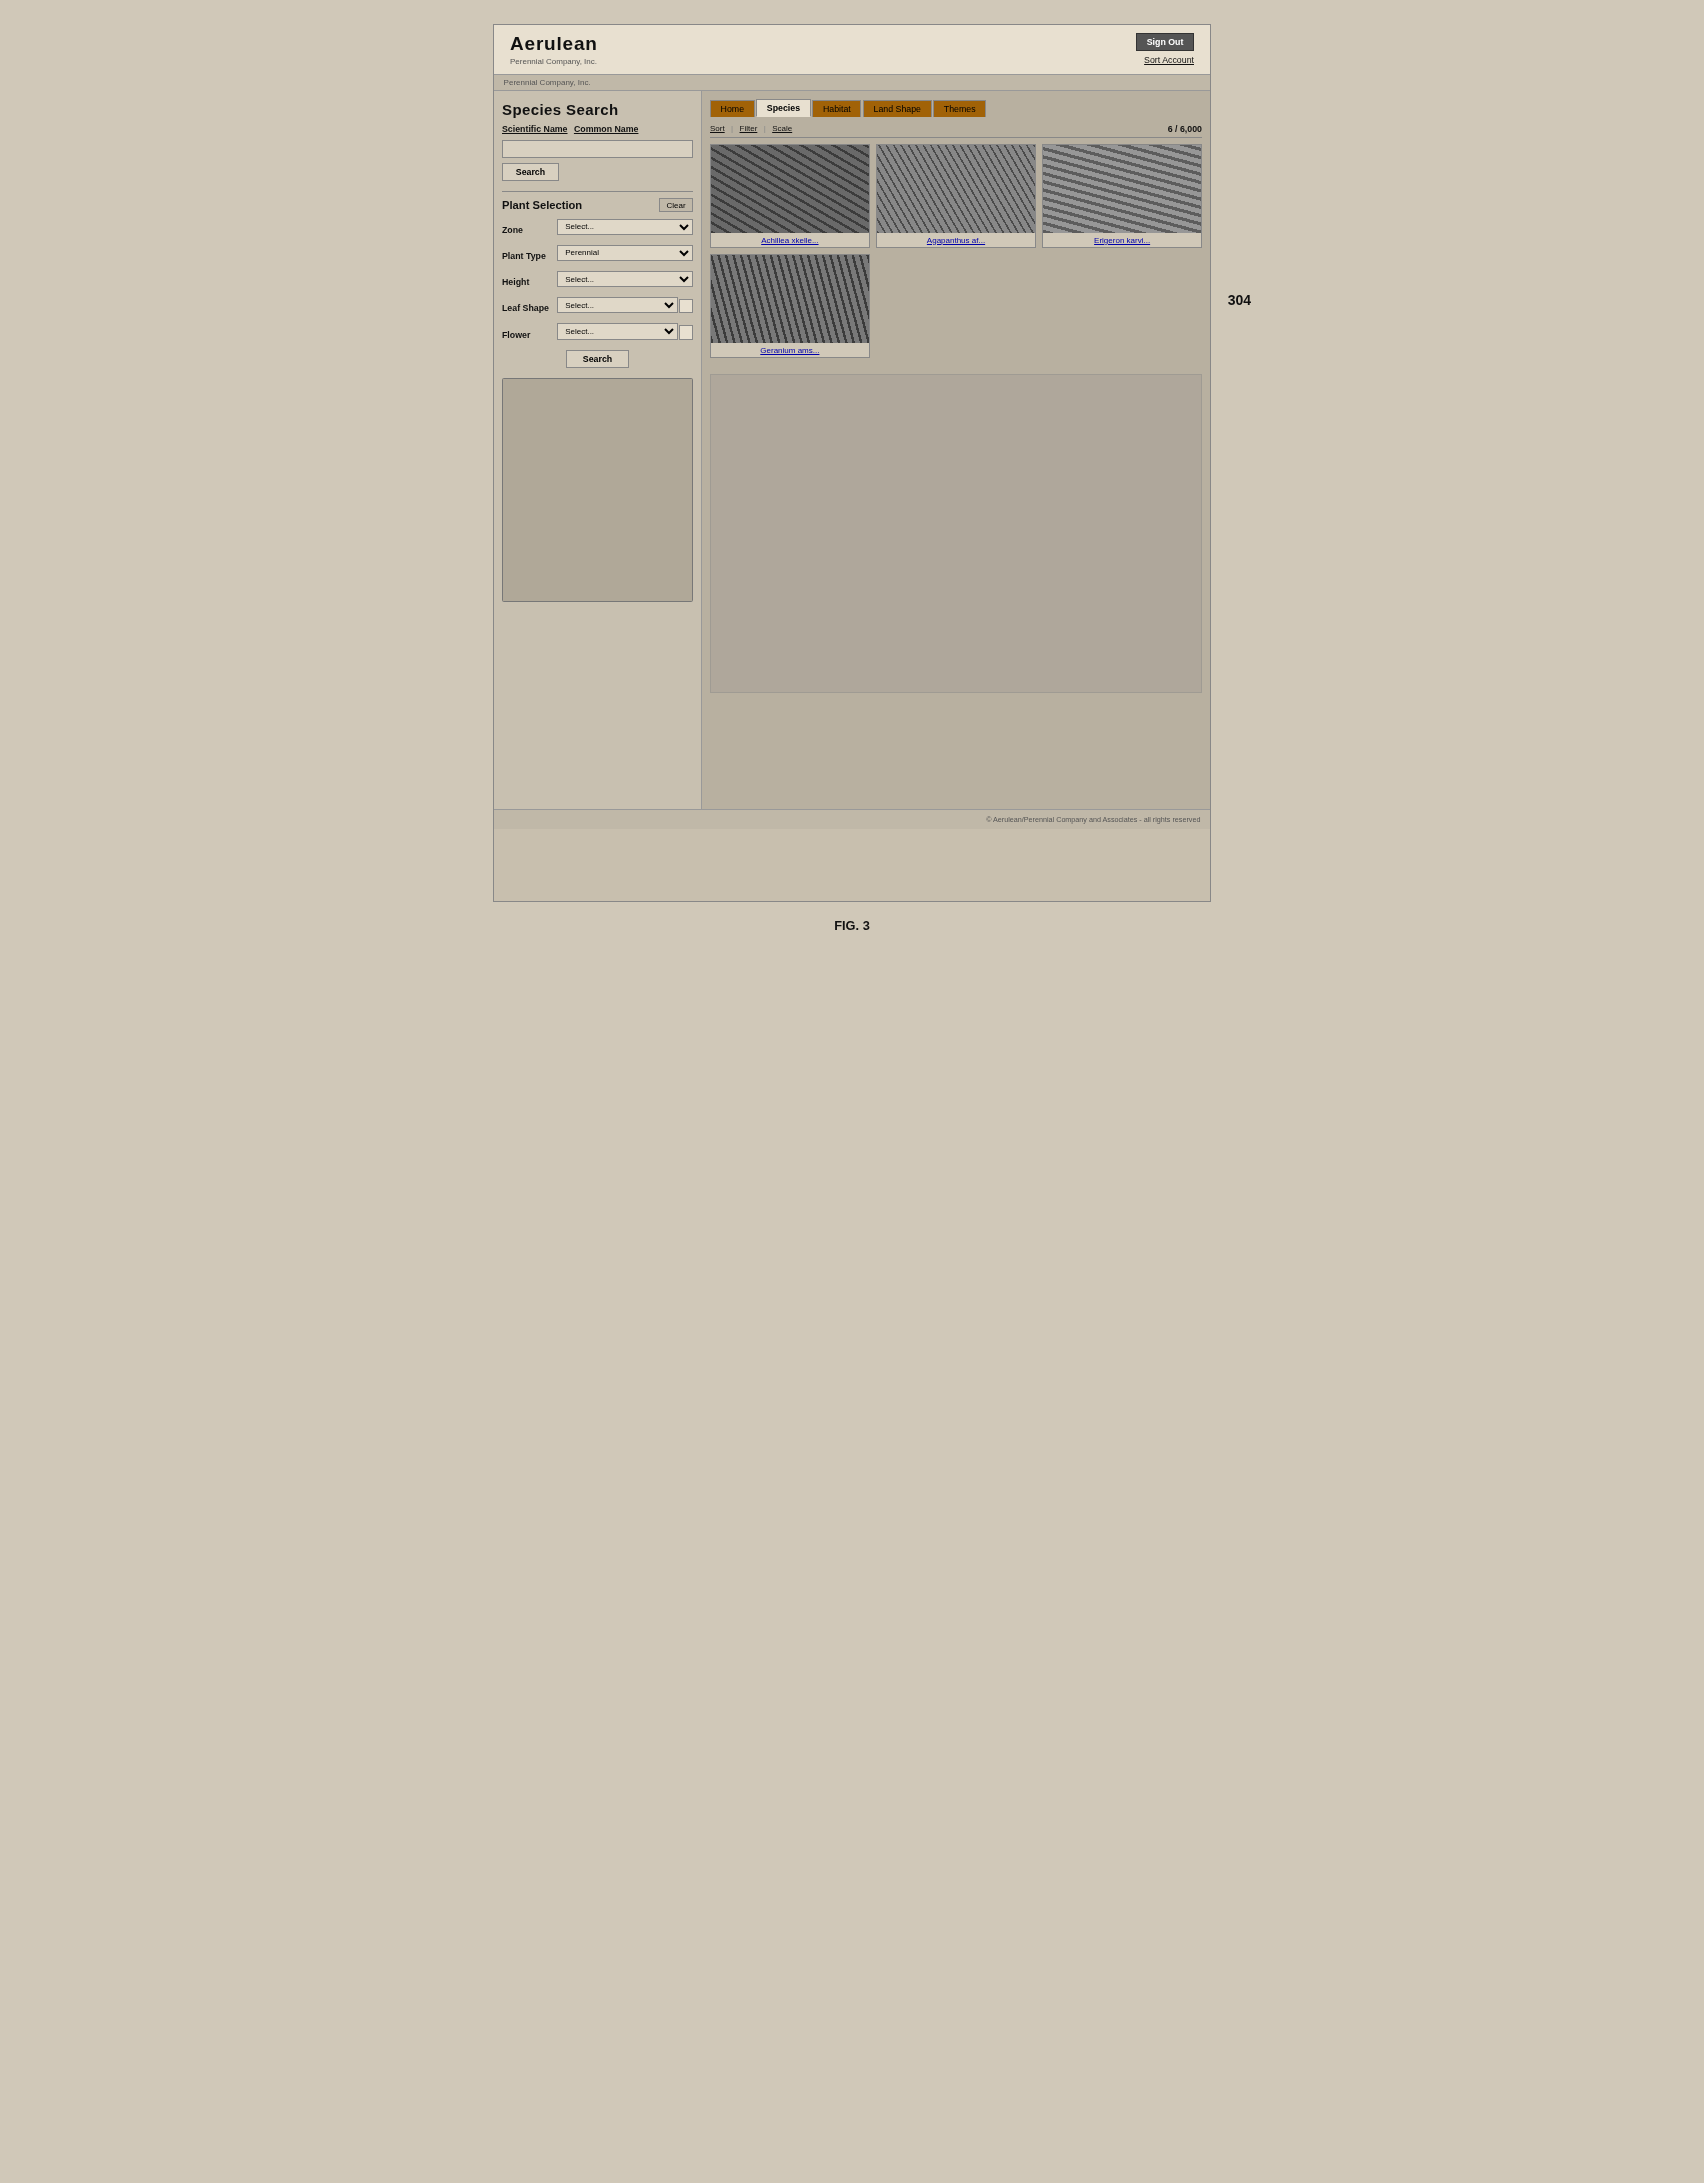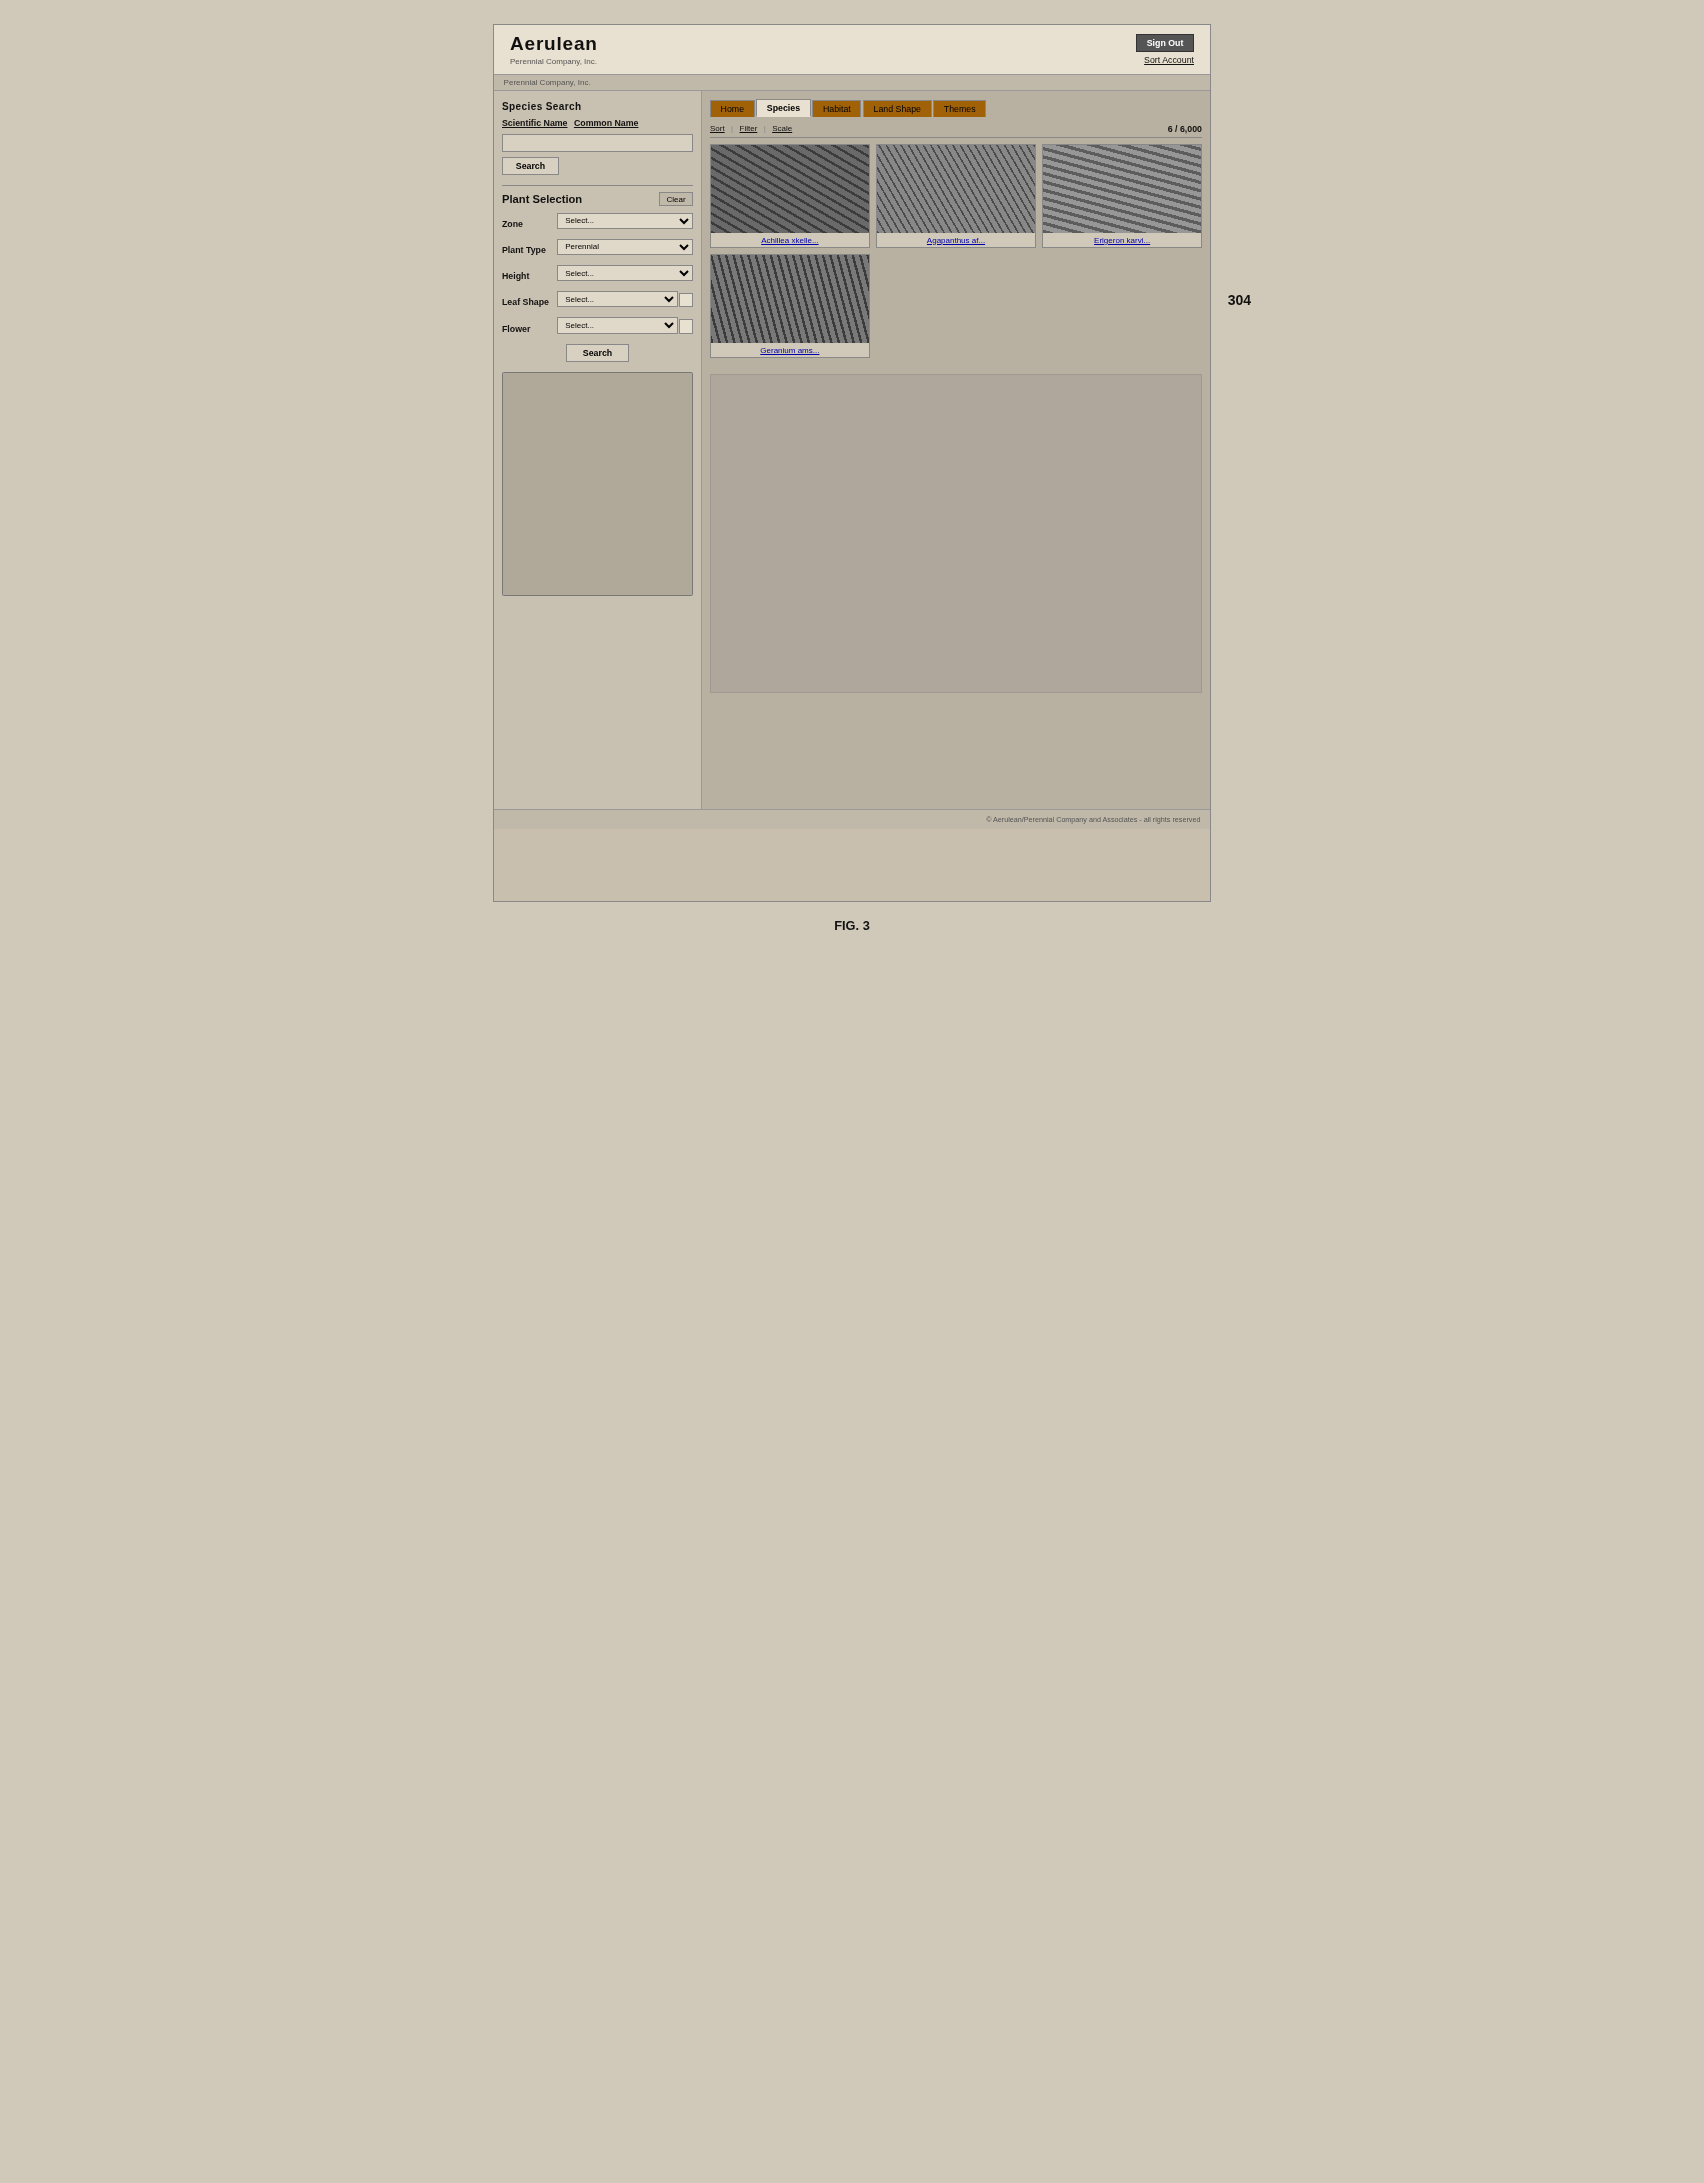--- a/index.html
+++ b/index.html
@@ -22,21 +22,21 @@
       padding: 0;
     }
 
     
     .header {
       background: #e8e0d0;
       border-bottom: 0.8px solid #999;
       padding: 8px 16px;
       display: flex;
       justify-content: space-between;
-      align-items: center;
+      align-items: flex-start;
     }
     .logo-area {
       display: flex;
       flex-direction: column;
     }
     .logo-title {
       font-size: 19px;
       font-weight: bold;
       color: #111;
       letter-spacing: 0.8px;
@@ -77,21 +77,21 @@
 
     
     .sidebar {
       width: 208px;
       min-width: 208px;
       background: #c8c0b0;
       border-right: 0.8px solid #999;
       padding: 9.6px 8px;
     }
     .sidebar-title {
-      font-size: 10px;
+      font-size: 15px;
       font-weight: bold;
       color: #111;
       margin-bottom: 6.4px;
       letter-spacing: 0.4px;
     }
     .search-name-tabs {
       display: flex;
       gap: 6.4px;
       margin-bottom: 6.4px;
       font-size: 8.8px;

